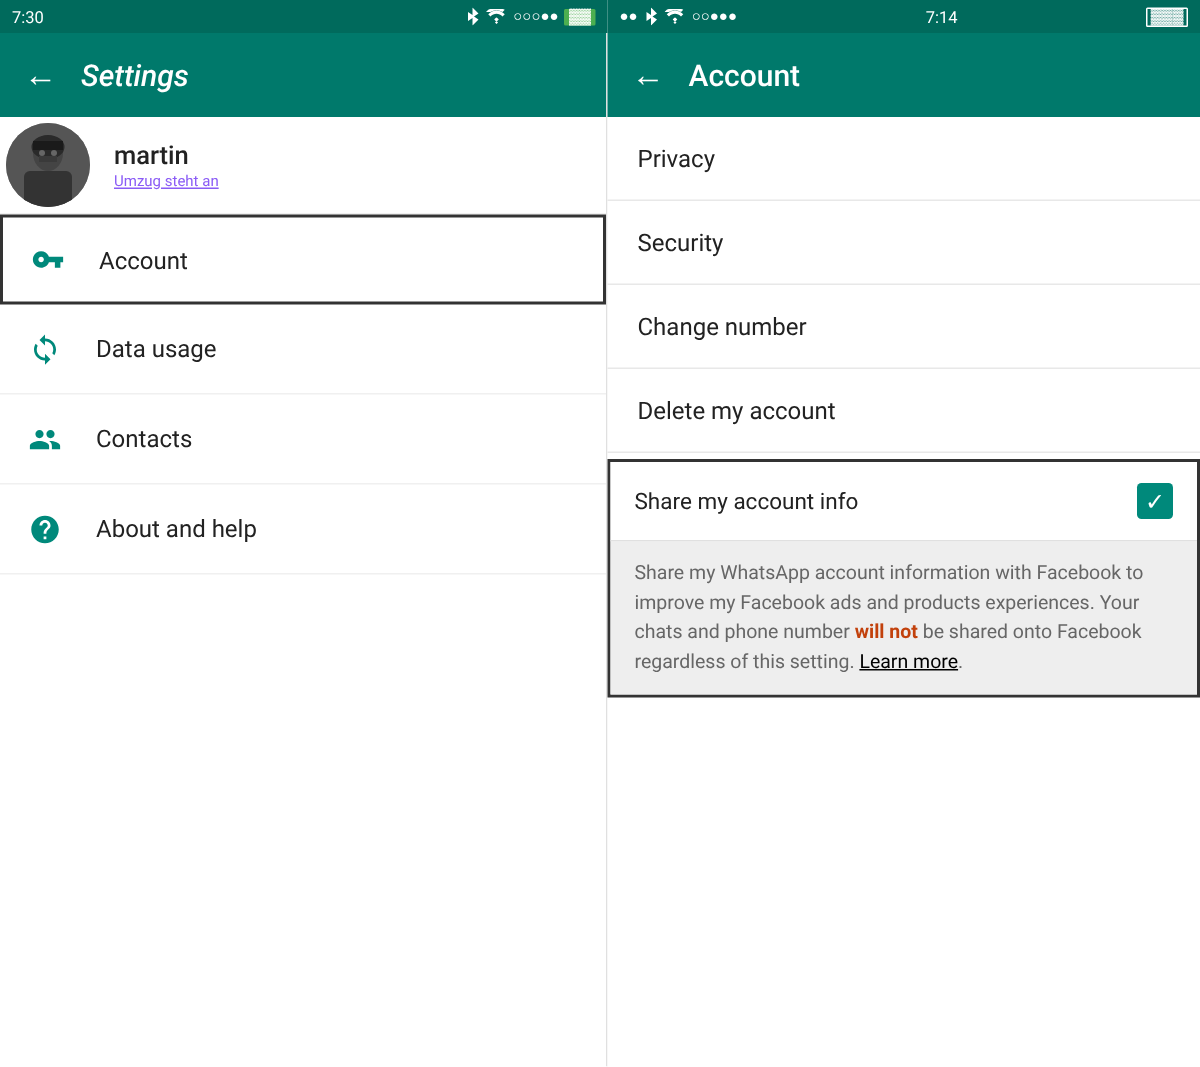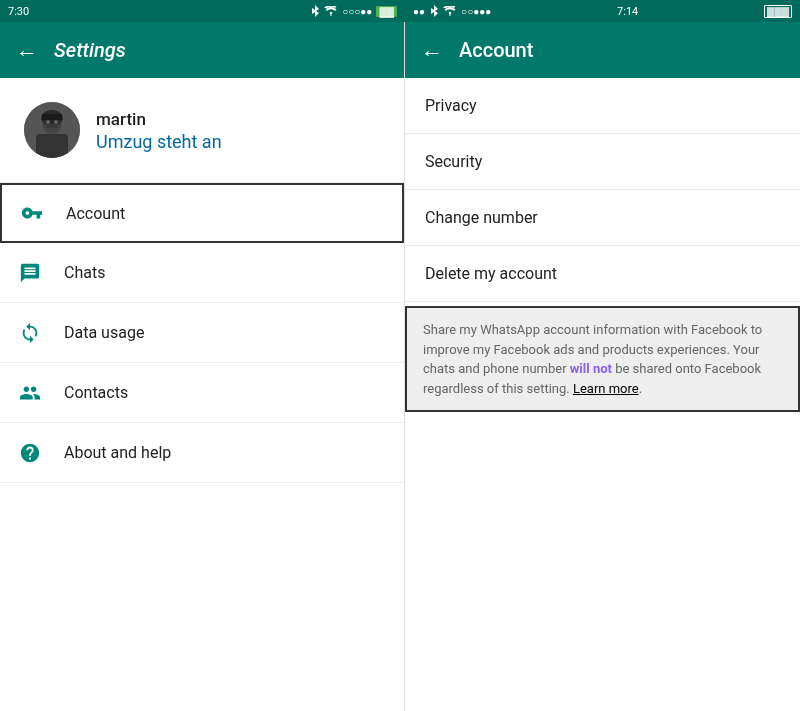--- a/index.html
+++ b/index.html
@@ -37,35 +37,35 @@
     .left-header .title {
       color: #fff;
       font-size: 20px;
       font-weight: 500;
       font-style: italic;
     }
 
     .profile-section {
       display: flex;
       align-items: center;
-      padding: 24px;
+      padding: 4px;
       gap: 16px;
       border-bottom: 1px solid #f0f0f0;
     }
     .avatar {
       width: 56px;
       height: 56px;
       border-radius: 50%;
       background: #888;
       overflow: hidden;
       flex-shrink: 0;
     }
     .profile-info { display: flex; flex-direction: column; }
     .profile-name { font-size: 17px; font-weight: 500; color: #222; }
-    .profile-status { font-size: 18px; color: #0369a1; margin-top: 2px; }
+    .profile-status { font-size: 10px; color: #8b5cf6; margin-top: 2px; text-decoration: underline; }
 
     .menu-list { flex: 1; }
     .menu-item {
       display: flex;
       align-items: center;
       padding: 0 16px;
       height: 60px;
       gap: 20px;
       cursor: pointer;
       border-bottom: 1px solid #f0f0f0;
@@ -161,21 +161,21 @@
     }
     .share-box-body {
       padding: 12px 16px;
       background: #eeeeee;
     }
     .share-box-body p {
       font-size: 13px;
       color: #666;
       line-height: 1.5;
     }
-    .share-box-body .bold { font-weight: bold; color: #8b5cf6; }
+    .share-box-body .bold { font-weight: bold; color: #c2410c; }
     .share-box-body .link { color: #000000; text-decoration: underline; cursor: pointer; }
 
     
     .status-bar-split {
       display: flex;
       width: 800px;
       height: 22px;
     }
     .status-left-bar {
       width: 405px;
@@ -272,28 +272,20 @@
       <div class="menu-item active">
         <div class="menu-icon">
 
           <svg width="22" height="22" viewBox="0 0 24 24">
             <path d="M12.65 10C11.83 7.67 9.61 6 7 6c-3.31 0-6 2.69-6 6s2.69 6 6 6c2.61 0 4.83-1.67 5.65-4H17v4h4v-4h2v-4H12.65zM7 14c-1.1 0-2-.9-2-2s.9-2 2-2 2 .9 2 2-.9 2-2 2z" fill="#00897b"></path>
           </svg>
         </div>
         <span class="menu-label">Account</span>
       </div>
 
-      <div class="menu-item">
-        <div class="menu-icon">
-          <svg width="22" height="22" viewBox="0 0 24 24">
-            <path d="M20 2H4c-1.1 0-2 .9-2 2v18l4-4h14c1.1 0 2-.9 2-2V4c0-1.1-.9-2-2-2zm-2 12H6v-2h12v2zm0-3H6V9h12v2zm0-3H6V6h12v2z" fill="#00897b"></path>
-          </svg>
-        </div>
-        <span class="menu-label">Chats</span>
-      </div>
 
 
       <div class="menu-item">
         <div class="menu-icon">
           <svg width="22" height="22" viewBox="0 0 24 24">
             <path d="M12 4V1L8 5l4 4V6c3.31 0 6 2.69 6 6 0 1.01-.25 1.97-.7 2.8l1.46 1.46C19.54 15.03 20 13.57 20 12c0-4.42-3.58-8-8-8zm0 14c-3.31 0-6-2.69-6-6 0-1.01.25-1.97.7-2.8L5.24 7.74C4.46 8.97 4 10.43 4 12c0 4.42 3.58 8 8 8v3l4-4-4-4v3z" fill="#00897b"></path>
           </svg>
         </div>
         <span class="menu-label">Data usage</span>
       </div>
@@ -336,20 +328,24 @@
 
       <div class="right-menu-item">
         <span class="item-label">Change number</span>
       </div>
 
       <div class="right-menu-item">
         <span class="item-label">Delete my account</span>
       </div>
 
       <div class="share-box">
+        <div class="share-box-header">
+          <span class="share-box-label">Share my account info</span>
+          <div class="checkbox-checked">✓</div>
+        </div>
         <div class="share-box-body">
           <p>
             <span>Share my WhatsApp account information with Facebook to improve my Facebook ads and products experiences. Your chats and phone number </span><span class="bold">will</span><span> </span><span class="bold">not</span><span> be shared onto Facebook regardless of this setting. </span><a class="link">Learn more</a><span>.</span>
           </p>
         </div>
       </div>
     </div>
   </div>
 
 </div>

